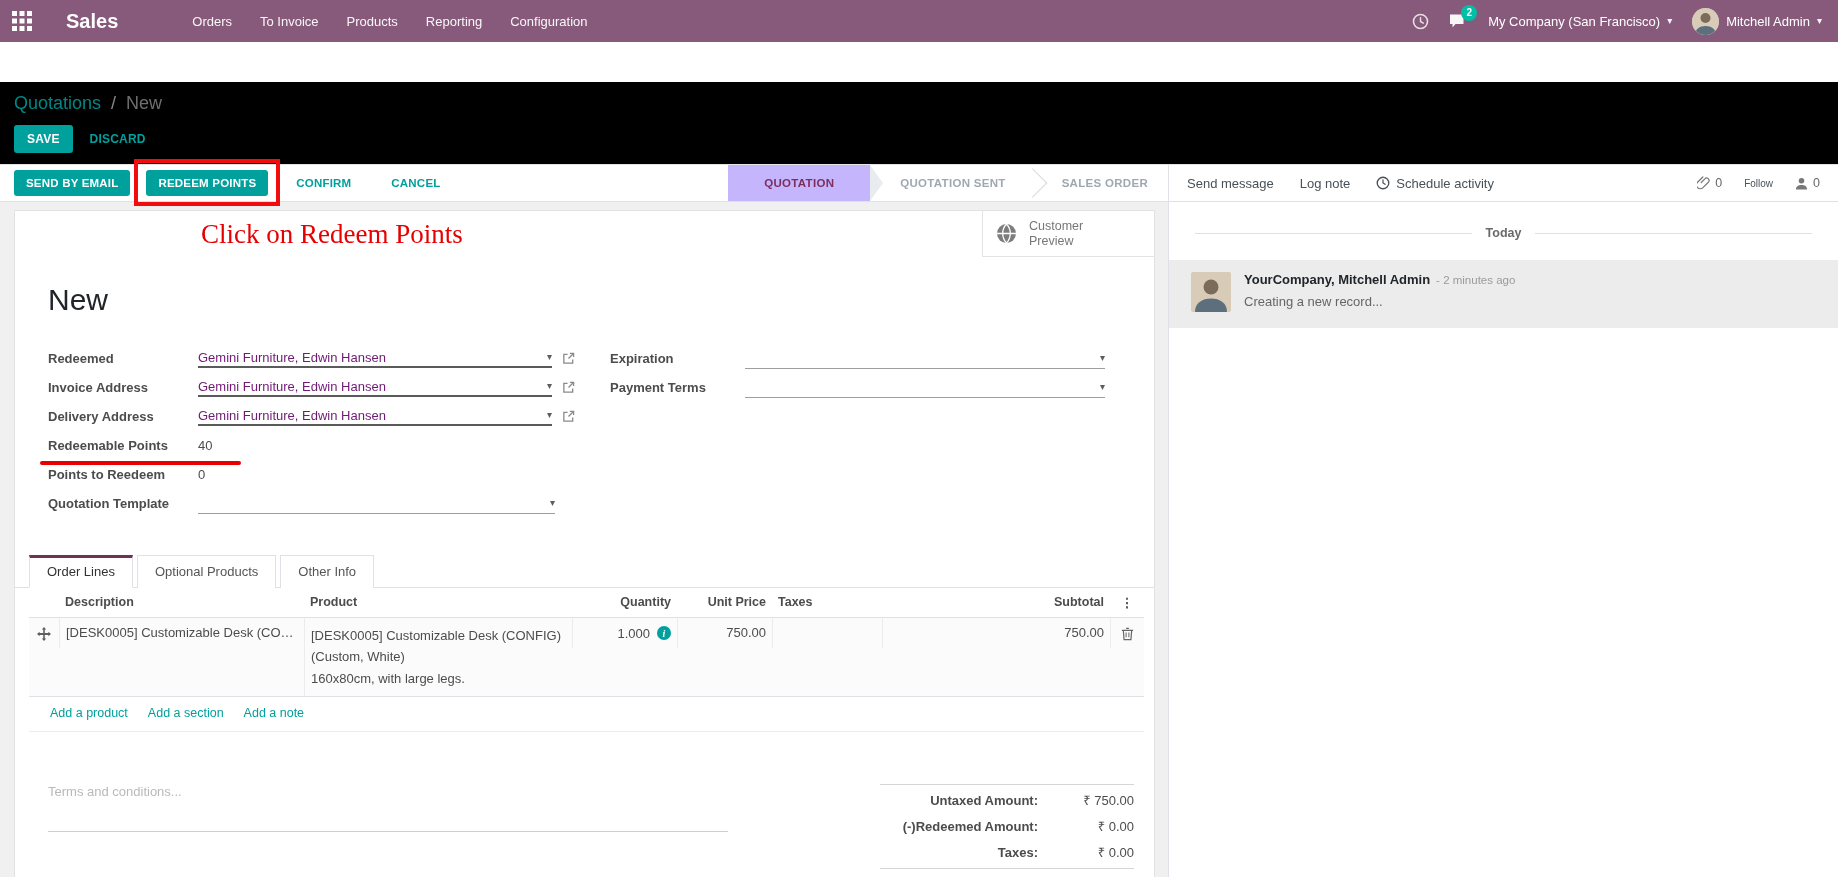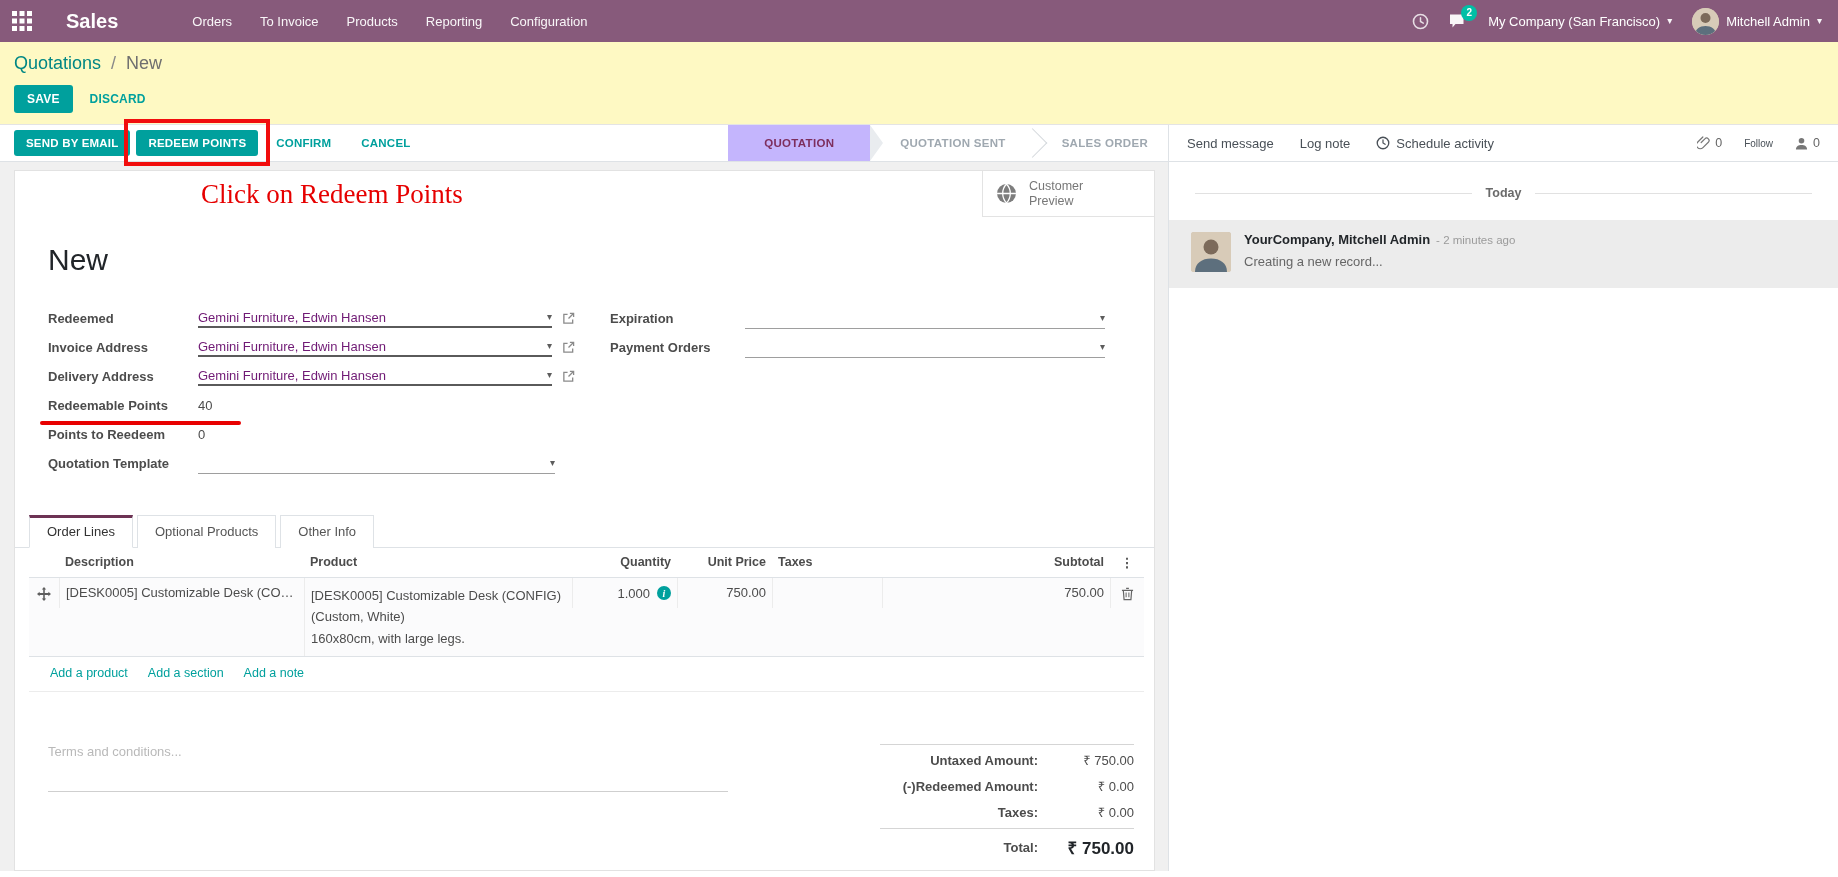--- a/index.html
+++ b/index.html
@@ -14,34 +14,34 @@
   .nav-menu { display:flex; height:100%; }
   .nav-item { display:flex; align-items:center; padding:0 14px; font-size:13px; color:rgba(255,255,255,.95); cursor:pointer; }
   .nav-right { margin-left:auto; display:flex; align-items:center; gap:20px; }
   .nav-icon-btn { position:relative; display:flex; align-items:center; cursor:pointer; }
   .msg-badge { position:absolute; top:-8px; left:12px; background:#00bfa6; color:#fff; font-size:10px; font-weight:700; min-width:16px; height:16px; border-radius:8px; display:flex; align-items:center; justify-content:center; padding:0 4px; }
   .nav-user, .nav-company { display:flex; align-items:center; gap:7px; font-size:13px; cursor:pointer; }
   .avatar-sm { width:27px; height:27px; border-radius:50%; overflow:hidden; background:#cfc0ae; }
   .caret { font-size:10px; line-height:1; opacity:.95; }
 
   
-  .control-panel { background:#fef9c3; padding:11px 0 11px 14px; }
+  .control-panel { background:#000000; padding:11px 0 11px 14px;margin-top:40px; }
   .breadcrumb { font-size:18px; }
   .bc-link { color:#008784; cursor:pointer; }
   .bc-sep { color:#888; padding:0 5px; }
   .bc-current { color:#6f6f6f; }
   .cp-buttons { margin-top:11px; display:flex; align-items:center; gap:4px; }
   .btn { font-size:12px; font-weight:700; letter-spacing:.2px; padding:7px 13px; border:none; border-radius:3px; cursor:pointer; background:transparent; font-family:inherit; }
   .btn-primary { background:#00A09D; color:#fff; }
   .btn-link { color:#00A09D; }
 
   
   .topbar { height:38px; display:flex; border-top:1px solid #e4e4e4; border-bottom:1px solid #dee2e6; background:#fff; }
   .topbar-left { width:1168px; display:flex; align-items:center; padding-left:14px; }
-  .action-buttons { display:flex; align-items:center; gap:6px; }
+  .action-buttons { display:flex; align-items:center; gap:16px; }
   .btn-sm { font-size:11.5px; padding:7px 12px; }
   .redeem-wrap { position:relative; display:inline-block; }
   .red-box { position:absolute; left:-12px; right:-12px; top:-11px; bottom:-10px; border:4px solid #f10d0d; z-index:5; pointer-events:none; }
   .statusbar { margin-left:auto; display:flex; align-items:stretch; height:100%; }
   .step { display:flex; align-items:center; font-size:11.5px; font-weight:700; letter-spacing:.3px; color:#9fa8b0; padding:0 20px; position:relative; cursor:pointer; }
   .step.active { background:#c4b5fd; color:#7d2e5d; padding:0 36px; }
   .step.active::after { content:""; position:absolute; left:100%; top:0; border-left:13px solid #e9ecef; border-top:18px solid transparent; border-bottom:18px solid transparent; z-index:2; }
   .step-sep { width:16px; position:relative; }
   .step-sep::before { content:""; position:absolute; top:50%; left:-4px; width:20px; height:20px; border-top:1px solid #d4d8dc; border-right:1px solid #d4d8dc; transform:translateY(-50%) rotate(45deg); }
   .topbar-chatter { width:670px; border-left:1px solid #dee2e6; display:flex; align-items:center; padding:0 18px; gap:26px;text-align:center; }
@@ -330,21 +330,21 @@
 
             <div class="form-row">
               <label>Expiration</label>
               <div class="field empty">
                 <span class="field-value"></span>
                 <span class="caret">▾</span>
               </div>
             </div>
 
             <div class="form-row">
-              <label>Payment Orders</label>
+              <label>Payment Terms</label>
               <div class="field empty">
                 <span class="field-value"></span>
                 <span class="caret">▾</span>
               </div>
             </div>
           </div>
         </div>
 
         <div class="notebook">
           <div class="tab-strip">

